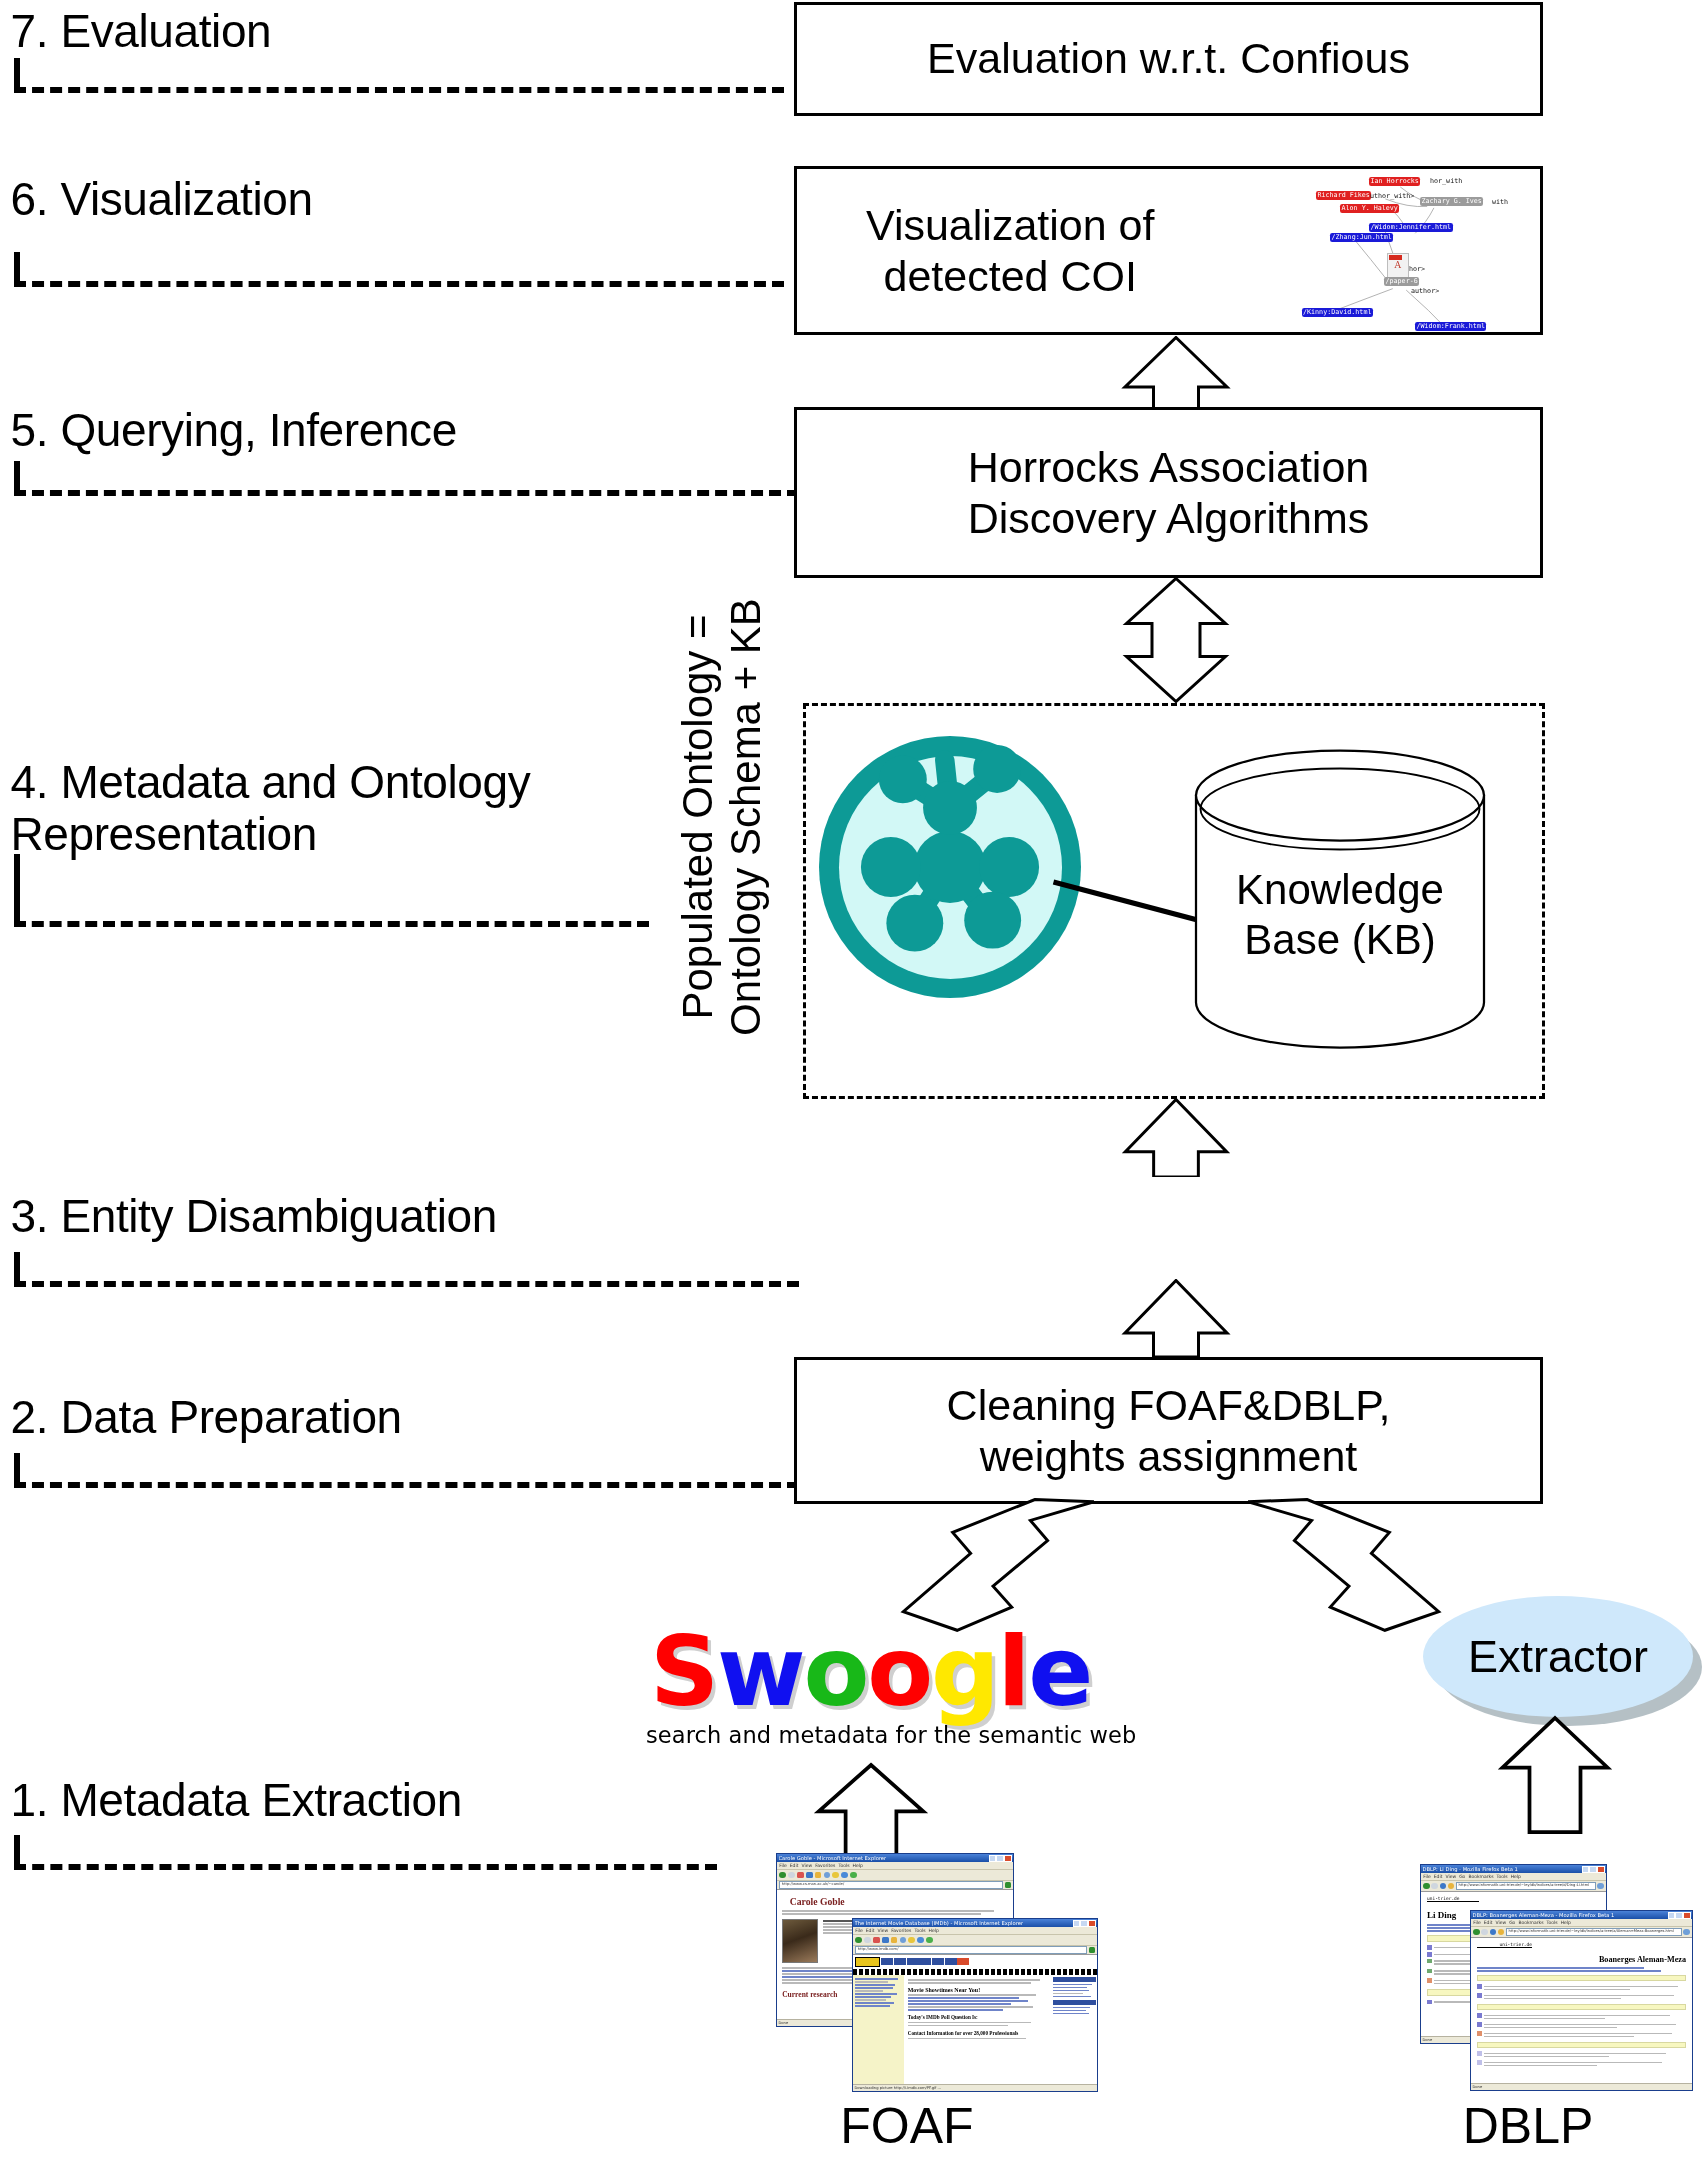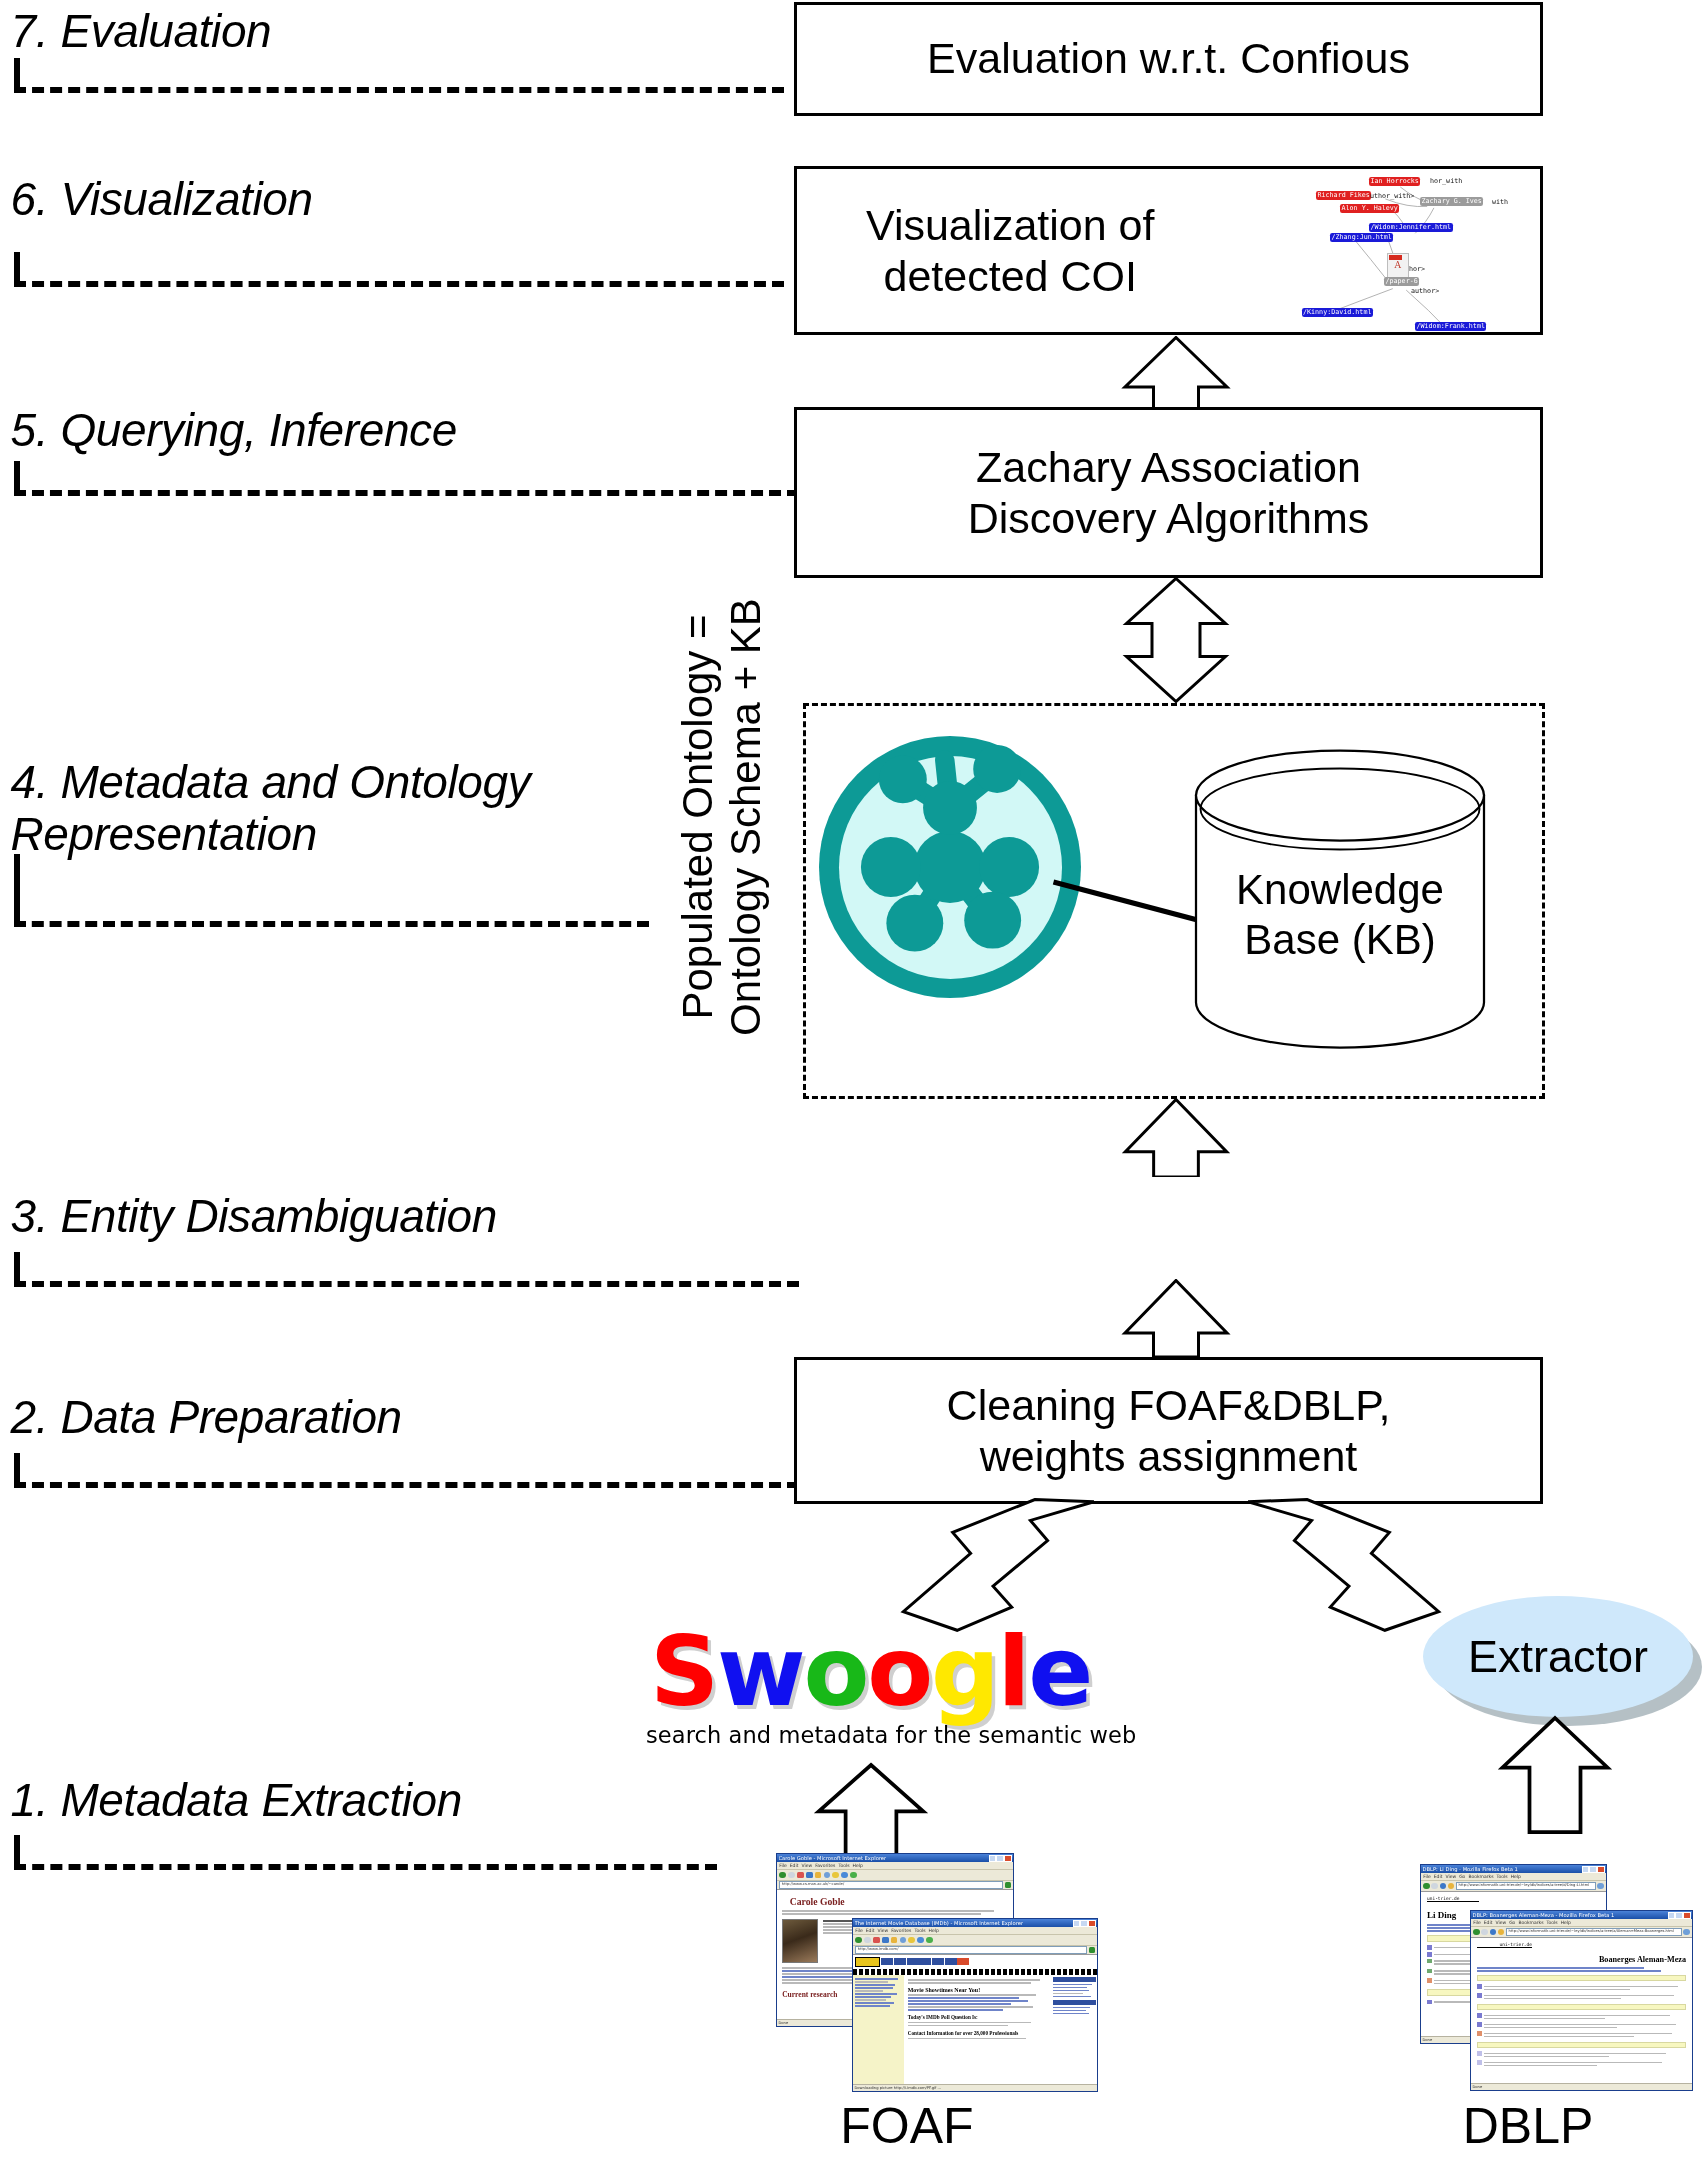--- a/index.html
+++ b/index.html
@@ -16,21 +16,20 @@
   }
   .abs{position:absolute;}
 
   
   .layer-label{
     font-size:46px;
     line-height:1.12;
     color:#000;
     white-space:pre-line;
     letter-spacing:-0.4px;
-    font-style:italic;
   }
   .layer-sep{
     border-left:6.7px solid #000;
     border-bottom:6.7px dashed #000;
     height:28.5px;
   }
 
   
   .pbox{
     border:3px solid #000;
@@ -225,21 +224,21 @@
     <div class="glab" style="left:97px;top:22.5px;">uthor_with&gt;</div>
     <div class="glab" style="left:219px;top:28.5px;">with</div>
     <div class="glab" style="left:136px;top:96px;">hor&gt;</div>
     <div class="glab" style="left:138px;top:118px;">author&gt;</div>
   </div>
 
   <svg class="abs" style="left:1116px;top:336px;" width="120" height="75" viewBox="0 0 160 100">
     <polygon points="80,2 148,68 110,68 110,100 50,100 50,68 12,68" fill="#fff" stroke="#000" stroke-width="4"></polygon>
   </svg>
 
-  <div class="abs pbox" style="left:794px;top:407px;width:749px;height:171px;">Zachary Association
+  <div class="abs pbox" style="left:794px;top:407px;width:749px;height:171px;">Horrocks Association
 Discovery Algorithms</div>
 
   <svg class="abs" style="left:1116px;top:577px;" width="120" height="126" viewBox="0 0 160 168">
     <polygon points="80,2 146,62 112,62 112,106 146,106 80,166 14,106 48,106 48,62 14,62" fill="#fff" stroke="#000" stroke-width="4"></polygon>
   </svg>
 
   <div class="abs" style="left:674px;top:1094px;width:0;height:0;">
     <div class="rot-wrap" style="width:554px;">Populated Ontology =
 Ontology Schema + KB</div>
   </div>

